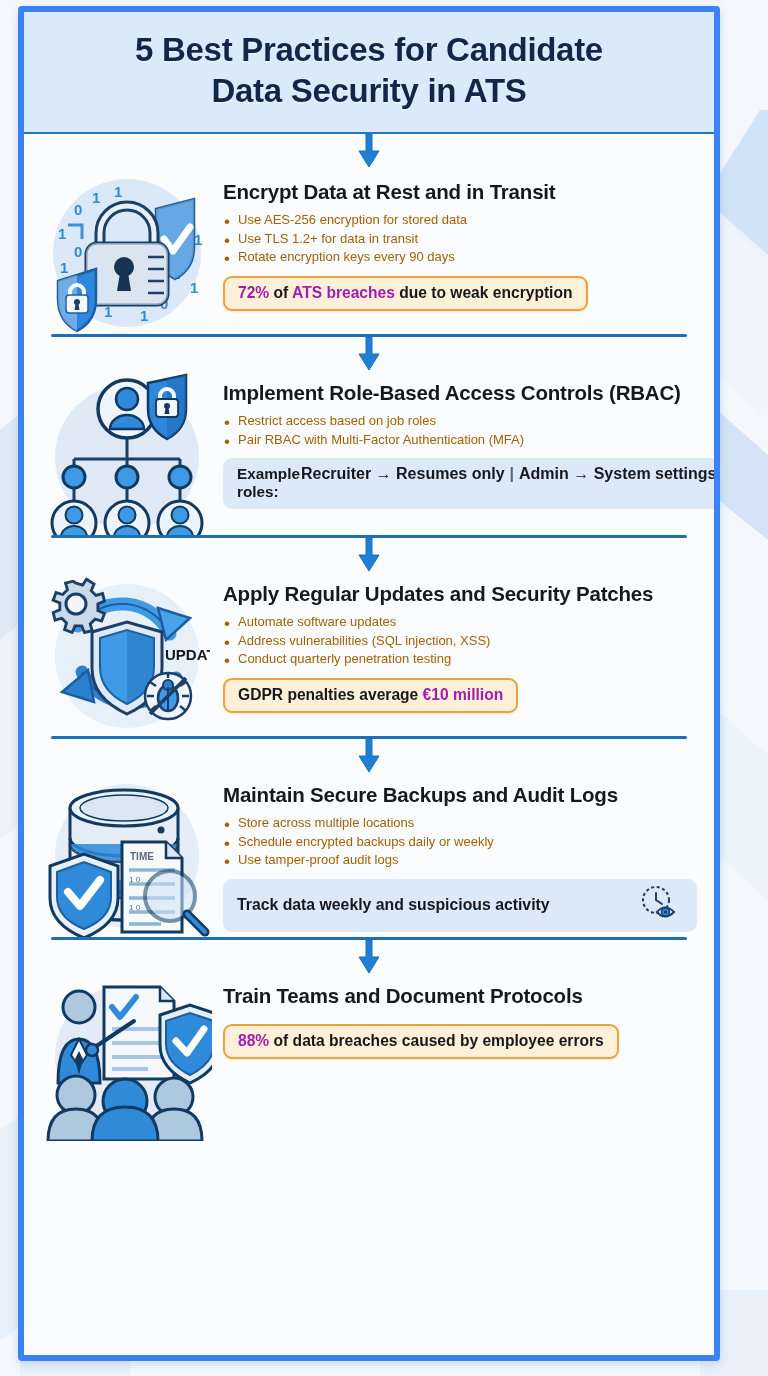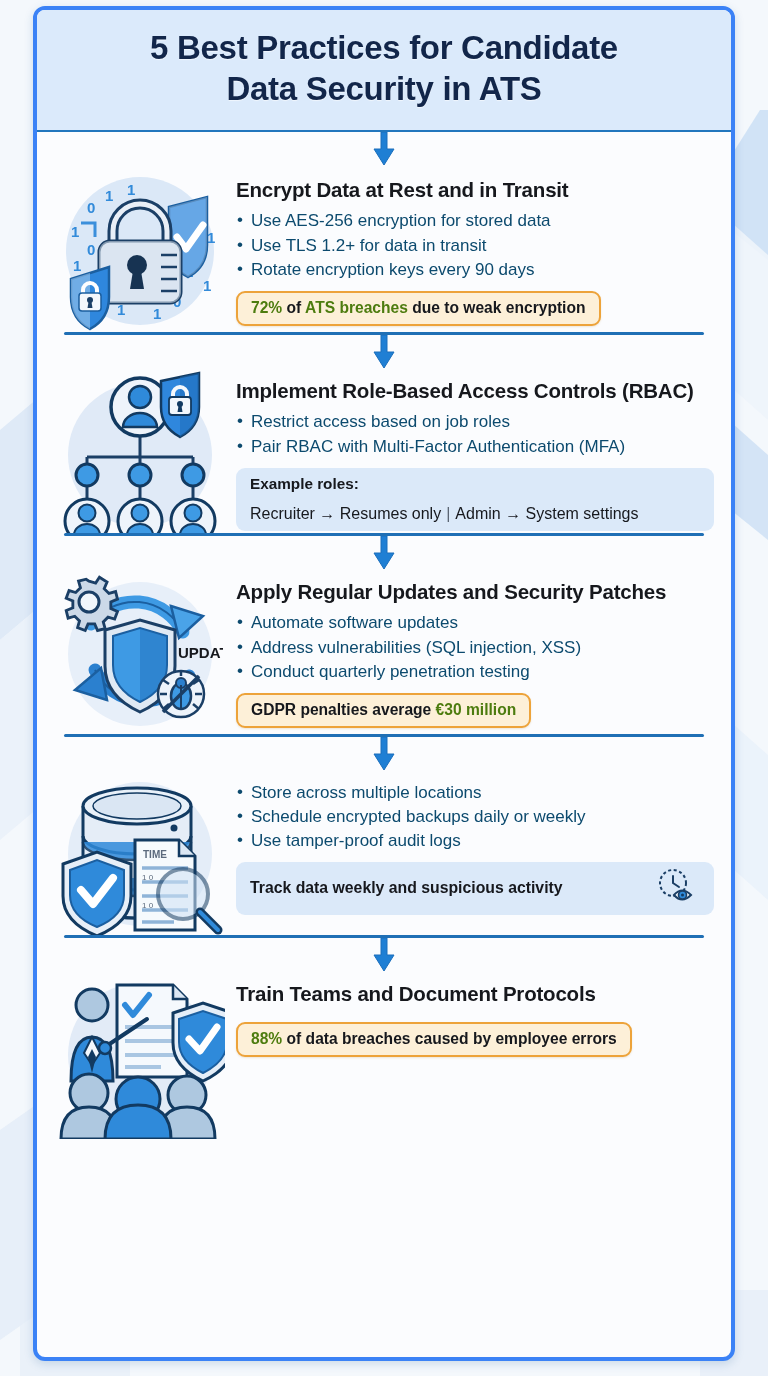--- a/index.html
+++ b/index.html
@@ -15,25 +15,25 @@
     position:relative;
   }
 
   
   .bg-deco { position:absolute; inset:0; overflow:hidden; z-index:0; }
   .bg-deco svg { position:absolute; top:0; left:0; }
 
   
   .card {
     position:absolute;
-    left:33px; top:6px;
+    left:18px; top:6px;
     width:702px; height:1355px;
     background:#fbfcfe;
-    border:4px solid #3b82f6;
-    border-radius:12px;
+    border:6px solid #3b82f6;
+    border-radius:4px;
     box-shadow:0 3px 10px rgba(30,90,150,.18);
     z-index:2;
     overflow:hidden;
     display:flex;
     flex-direction:column;
   }
 
   
   .header {
     background:#dbeafb;
@@ -97,22 +97,22 @@
     font-size:20.5px;
     font-weight:bold;
     color:#16181d;
     line-height:1.2;
     margin-bottom:7px;
     letter-spacing:-.2px;
   }
 
   ul.bullets { list-style:none; }
   ul.bullets li {
-    font-size:17px;
-    color:#0c4a6e;
+    font-size:13px;
+    color:#a16207;
     line-height:1.42;
     padding-left:15px;
     position:relative;
     white-space:nowrap;
   }
   ul.bullets li:before {
     content:"•";
     position:absolute;
     left:1px; top:-1px;
     font-size:17px;
@@ -126,34 +126,34 @@
     font-weight:bold;
     display:inline-block;
   }
   .callout.orange {
     background:#fdf0d8;
     border:2px solid #eda33a;
     color:#16181d;
     padding:6px 13px 7px 13px;
     box-shadow:0 1px 2px rgba(180,130,40,.18);
   }
-  .callout.orange .hl { color:#4d7c0f; }
+  .callout.orange .hl { color:#a21caf; }
 
   .callout.blue {
     background:#dbe9f9;
     color:#16181d;
     padding:7px 14px 8px 14px;
     display:flex;
     align-items:center;
     gap:8px;
     width:100%;
   }
-  .callout.blue .stack { display:flex; flex-direction:column; gap:12px; }
+  .callout.blue .stack { display:flex; flex-direction:row; gap:1px; }
   .callout.blue .hdr { font-weight:bold; font-size:15.3px; }
-  .callout.blue .roles { font-weight:normal; font-size:16px; white-space:nowrap; }
+  .callout.blue .roles { font-weight:bold; font-size:16px; white-space:nowrap; }
   .callout.blue .roles .sep { color:#5a6472; padding:0 5px; }
   .callout.blue .track-txt { font-weight:bold; font-size:15.8px; white-space:nowrap; }
   .callout.blue .watch-icon { flex:0 0 auto; margin-left:auto; }
 </style>
 </head>
 <body>
 
 <div class="bg-deco">
   <svg width="768" height="1376" viewBox="0 0 768 1376">
     <rect width="768" height="1376" fill="#f4f8fc"></rect>
@@ -367,21 +367,21 @@
         </svg>
       </div>
       <div class="content-cell">
         <div class="sec-title">Apply Regular Updates and Security Patches</div>
         <ul class="bullets">
           <li>Automate software updates</li>
           <li>Address vulnerabilities (SQL injection, XSS)</li>
           <li>Conduct quarterly penetration testing</li>
         </ul>
         <div class="callout orange">
-          <span>GDPR penalties average </span><span class="hl">€30 million</span>
+          <span>GDPR penalties average </span><span class="hl">€10 million</span>
         </div>
       </div>
     </div>
 
     <div class="divider"></div>
     <div class="arrow-wrap arrow-mid">
       <svg class="arrow" viewBox="0 0 26 34">
         <polygon points="10,0 16,0 16,17 23,17 13,33 3,17 10,17" fill="#1f7fd4" stroke="#1a6ebc" stroke-width="1"></polygon>
       </svg>
     </div>
@@ -425,20 +425,21 @@
           <circle cx="126" cy="124" r="25" fill="#cfe2f5" opacity=".55" stroke="#123a61" stroke-width="4"></circle>
           <path d="M143,142 l18,18" stroke="#123a61" stroke-width="9" stroke-linecap="round"></path>
           <path d="M143,142 l18,18" stroke="#2f8ada" stroke-width="4" stroke-linecap="round"></path>
 
           <path d="M6,94 L40,82 L74,94 L74,126 Q74,152 40,166 Q6,152 6,126 Z" fill="#e7eff8" stroke="#123a61" stroke-width="3"></path>
           <path d="M13,100 L40,90 L67,100 L67,125 Q67,146 40,157 Q13,146 13,125 Z" fill="#2f8ada" stroke="#1b5fa0" stroke-width="2"></path>
           <polyline points="24,120 36,134 56,108" fill="none" stroke="#ffffff" stroke-width="8" stroke-linecap="round" stroke-linejoin="round"></polyline>
         </svg>
       </div>
       <div class="content-cell">
+        <div class="sec-title">Maintain Secure Backups and Audit Logs</div>
         <ul class="bullets">
           <li>Store across multiple locations</li>
           <li>Schedule encrypted backups daily or weekly</li>
           <li>Use tamper-proof audit logs</li>
         </ul>
         <div class="callout blue">
           <span class="track-txt">Track data weekly and suspicious activity</span>
           <span class="watch-icon">
             <svg width="46" height="34" viewBox="0 0 46 34">
               <circle cx="19" cy="14" r="13" fill="none" stroke="#1b3f66" stroke-width="2" stroke-dasharray="3 2.6"></circle>

